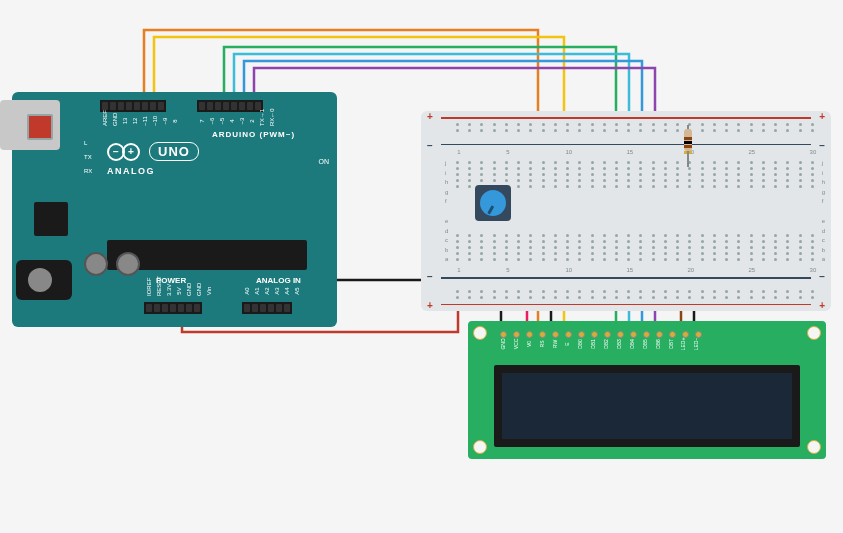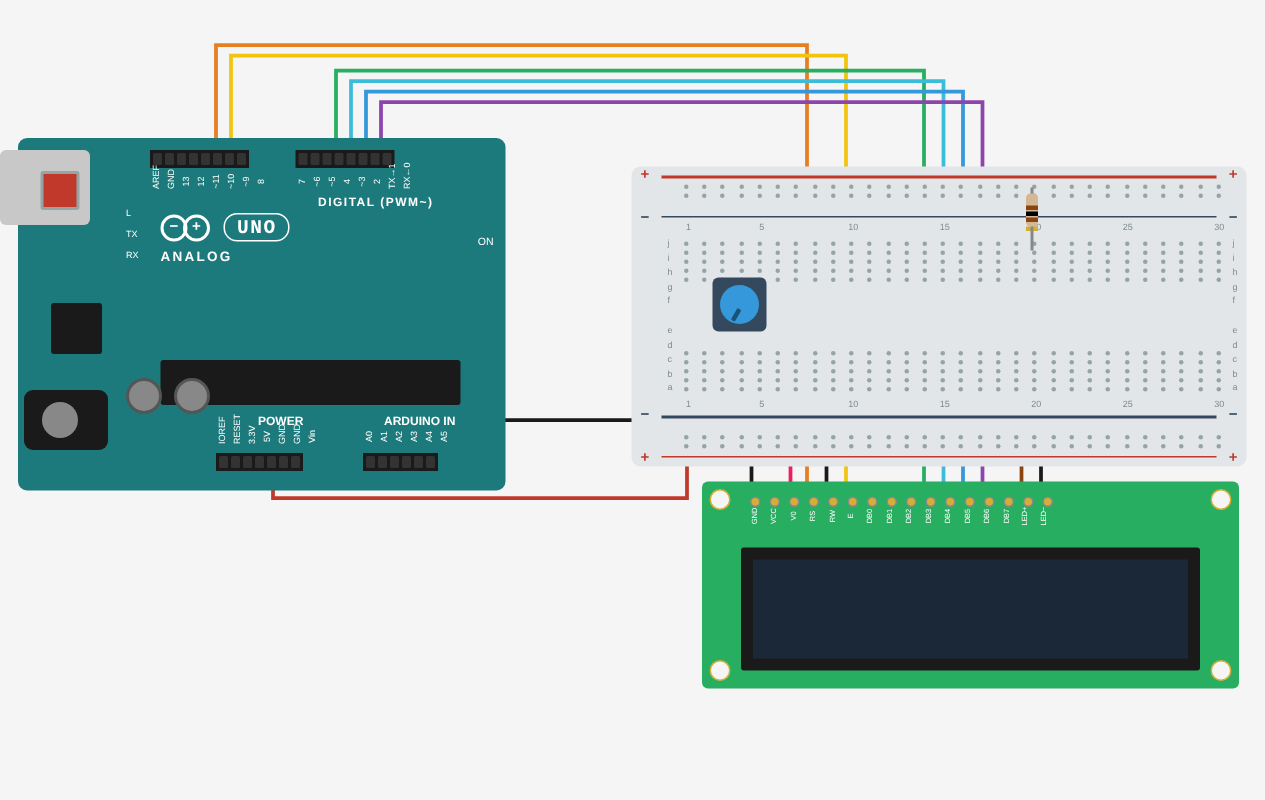--- a/index.html
+++ b/index.html
@@ -134,21 +134,20 @@
     transform: translate(-50%, -55%);
     font-size: 10px;
     font-weight: bold;
   }
   .arduino-uno-badge {
     border: 1.5px solid white;
     border-radius: 9px;
     padding: 1px 8px;
     display: flex;
     align-items: flex-start;
-    font-family: Liberation Mono, monospace;
   }
   .arduino-uno-text {
     color: white;
     font-size: 13px;
     font-weight: bold;
     letter-spacing: 1px;
   }
   .arduino-name {
     position: absolute;
     left: 95px;
@@ -199,21 +198,21 @@
   .labels-top2 { left: 185px; top: 26px; }
   .labels-bot1 { left: 132px; top: 196px; }
   .labels-bot2 { left: 230px; top: 196px; }
   .section-label {
     position: absolute;
     color: white;
     font-size: 8px;
     font-weight: bold;
   }
   .label-digital { left: 200px; top: 38px; letter-spacing: 1px; }
-  .label-power { left: 160px; top: 184px; text-align: center; }
+  .label-power { left: 144px; top: 184px; text-align: center; }
   .label-analog { left: 244px; top: 184px; }
   .small-led-labels {
     position: absolute;
     left: 72px;
     top: 44px;
     color: white;
     font-size: 6px;
     line-height: 14px;
   }
   
@@ -548,23 +547,23 @@
     </div>
   <div class="pin-labels labels-bot2">
       <span class="pin-label">A0</span>
       <span class="pin-label">A1</span>
       <span class="pin-label">A2</span>
       <span class="pin-label">A3</span>
       <span class="pin-label">A4</span>
       <span class="pin-label">A5</span>
     </div>
 
-  <div class="section-label label-digital">DIGITAL (PWM~)</div>
+  <div class="section-label label-digital">ARDUINO (PWM~)</div>
   <div class="section-label label-power">POWER</div>
-  <div class="section-label label-analog">ARDUINO IN</div>
+  <div class="section-label label-analog">ANALOG IN</div>
 </div>
 
 <div class="breadboard">
   <div class="bb-rail rail-top">
     <div class="rail-line-red"></div>
       <div class="rail-line-blue"></div>
     <span class="rail-sign rail-plus" style="left:-14px; top:-8px;">+</span>
     <span class="rail-sign rail-minus" style="left:-14px; bottom:-8px;">−</span>
     <span class="rail-sign rail-plus" style="right:-14px; top:-8px;">+</span>
     <span class="rail-sign rail-minus" style="right:-14px; bottom:-8px;">−</span>

